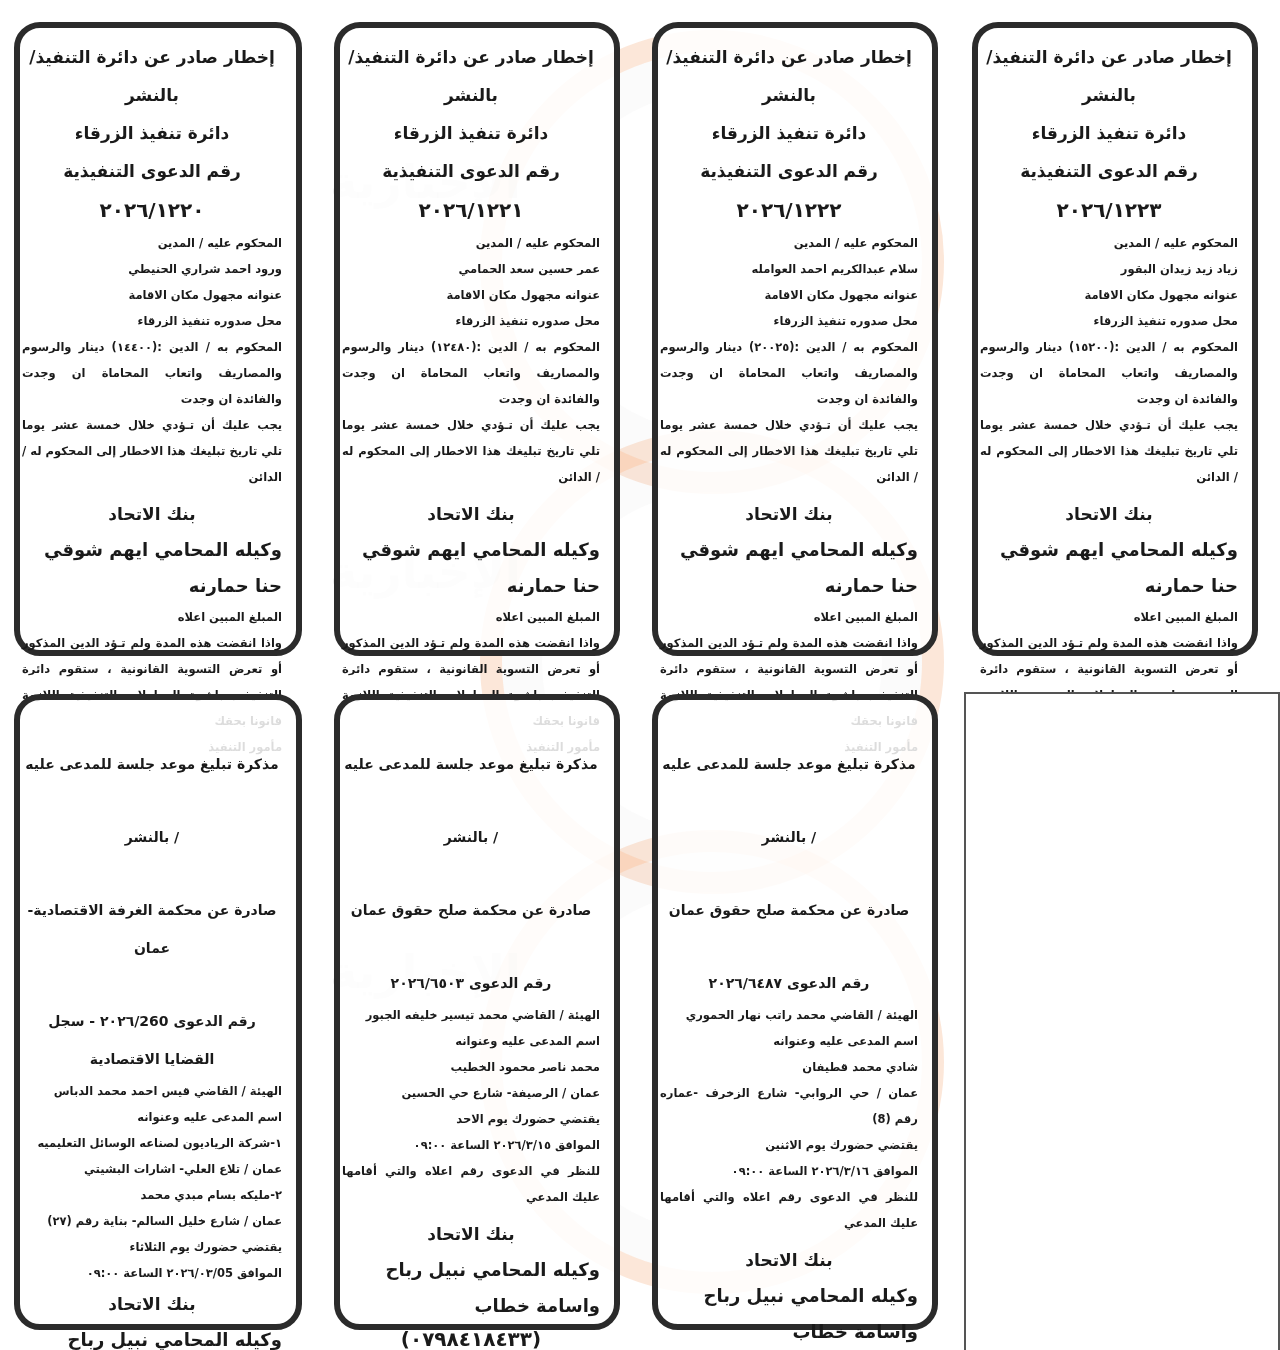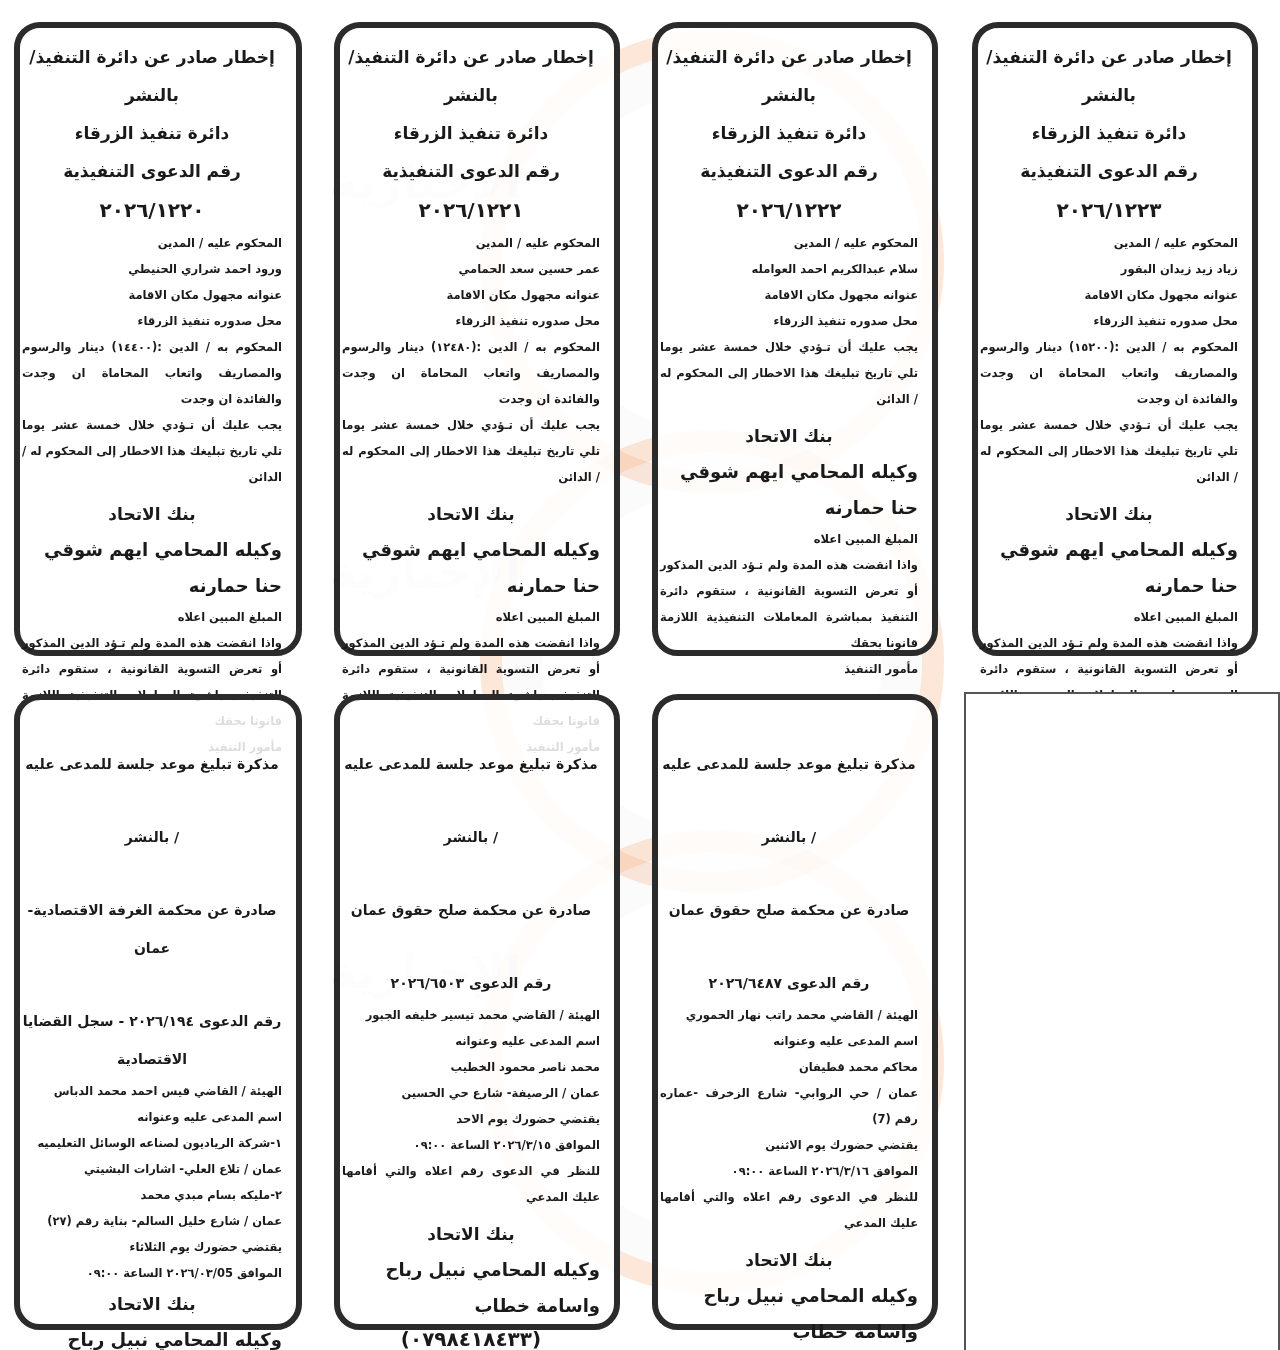--- a/index.html
+++ b/index.html
@@ -70,20 +70,21 @@
 
 <div class="notice" style="left:652px;top:22px;width:286px;height:634px;">
   <div class="title">إخطار صادر عن دائرة التنفيذ/ بالنشر</div>
   <div class="title">دائرة تنفيذ الزرقاء</div>
   <div class="title">رقم الدعوى التنفيذية</div>
   <div class="num">٢٠٢٦/١٢٢٢</div>
   <div class="line">المحكوم عليه / المدين</div>
   <div class="line">سلام عبدالكريم احمد العوامله</div>
   <div class="line">عنوانه مجهول مكان الاقامة</div>
   <div class="line">محل صدوره تنفيذ الزرقاء</div>
+  <div class="line">المحكوم به / الدين :(٢٠٠٢٥) دينار والرسوم والمصاريف واتعاب المحاماة ان وجدت والفائدة ان وجدت</div>
   <div class="line">يجب عليك أن تـؤدي خلال خمسة عشر يوما تلي تاريخ تبليغك هذا الاخطار إلى المحكوم له / الدائن</div>
   <div class="bank">بنك الاتحاد</div>
   <div class="lawyer">وكيله المحامي ايهم شوقي حنا حمارنه</div>
   <div class="line">المبلغ المبين اعلاه</div>
   <div class="line">واذا انقضت هذه المدة ولم تـؤد الدين المذكور أو تعرض التسوية القانونية ، ستقوم دائرة التنفيذ بمباشرة المعاملات التنفيذية اللازمة قانونا بحقك</div>
   <div class="line">مأمور التنفيذ</div>
 </div>
 
 <div class="notice" style="left:334px;top:22px;width:286px;height:634px;">
   <div class="title">إخطار صادر عن دائرة التنفيذ/ بالنشر</div>
@@ -121,22 +122,22 @@
   <div class="line">مأمور التنفيذ</div>
 </div>
 
 <div class="notice" style="left:652px;top:694px;width:286px;height:636px;">
   <div class="title lg">مذكرة تبليغ موعد جلسة للمدعى عليه</div>
   <div class="title lg">/ بالنشر</div>
   <div class="title lg">صادرة عن محكمة صلح حقوق عمان</div>
   <div class="title lg">رقم الدعوى ٢٠٢٦/٦٤٨٧</div>
   <div class="line">الهيئة / القاضي محمد راتب نهار الحموري</div>
   <div class="line">اسم المدعى عليه وعنوانه</div>
-  <div class="line">محاكم محمد قطيفان</div>
-  <div class="line">عمان / حي الروابي- شارع الزخرف -عماره رقم (7)</div>
+  <div class="line">شادي محمد قطيفان</div>
+  <div class="line">عمان / حي الروابي- شارع الزخرف -عماره رقم (8)</div>
   <div class="line">يقتضي حضورك يوم الاثنين</div>
   <div class="line">الموافق ٢٠٢٦/٣/١٦ الساعة ٠٩:٠٠</div>
   <div class="line">للنظر في الدعوى رقم اعلاه والتي أقامها عليك المدعي</div>
   <div class="bank">بنك الاتحاد</div>
   <div class="lawyer">وكيله المحامي نبيل رباح واسامة خطاب</div>
   <div class="phone">(٠٧٩٨٤١٨٤٣٣)</div>
   <div class="line">فـإذا لم تحضر في الموعد المحدد تطبق عليك الأحكام المنصوص عليها في قانون محاكم الصلح وقـانـون أصـول المحاكمات المدنيـة مع ضـرورة مراجعة قلم المحكمة لاستلام لائحة الدعوى وقائمة البينات</div>
 </div>
 
 <div class="notice" style="left:334px;top:694px;width:286px;height:636px;">
@@ -154,21 +155,21 @@
   <div class="bank">بنك الاتحاد</div>
   <div class="lawyer">وكيله المحامي نبيل رباح واسامة خطاب</div>
   <div class="phone">(٠٧٩٨٤١٨٤٣٣)</div>
   <div class="line">فـإذا لم تحضر في الموعد المحدد تطبق عليك الأحكام المنصوص عليها في قانون محاكم الصلح وقـانـون أصـول المحاكمات المدنيـة مع ضـرورة مراجعة قلم المحكمة لاستلام لائحة الدعوى وقائمة البينات</div>
 </div>
 
 <div class="notice" style="left:14px;top:694px;width:288px;height:636px;">
   <div class="title lg">مذكرة تبليغ موعد جلسة للمدعى عليه</div>
   <div class="title lg">/ بالنشر</div>
   <div class="title lg">صادرة عن محكمة الغرفة الاقتصادية- عمان</div>
-  <div class="title lg">رقم الدعوى ٢٠٢٦/١٩٤ - سجل القضايا الاقتصادية</div>
+  <div class="title lg">رقم الدعوى ٢٠٢٦/260 - سجل القضايا الاقتصادية</div>
   <div class="line">الهيئة / القاضي قيس احمد محمد الدباس</div>
   <div class="line">اسم المدعى عليه وعنوانه</div>
   <div class="line">١-شركة الرياديون لصناعه الوسائل التعليميه</div>
   <div class="line">عمان / تلاع العلي- اشارات البشيتي</div>
   <div class="line">٢-مليكه بسام مبدي محمد</div>
   <div class="line">عمان / شارع خليل السالم- بناية رقم (٢٧)</div>
   <div class="line">يقتضي حضورك يوم الثلاثاء</div>
   <div class="line">الموافق ٢٠٢٦/٠٣/05 الساعة ٠٩:٠٠</div>
   <div class="bank" style="margin-top:0;">بنك الاتحاد</div>
   <div class="lawyer">وكيله المحامي نبيل رباح واسامة خطاب</div>

